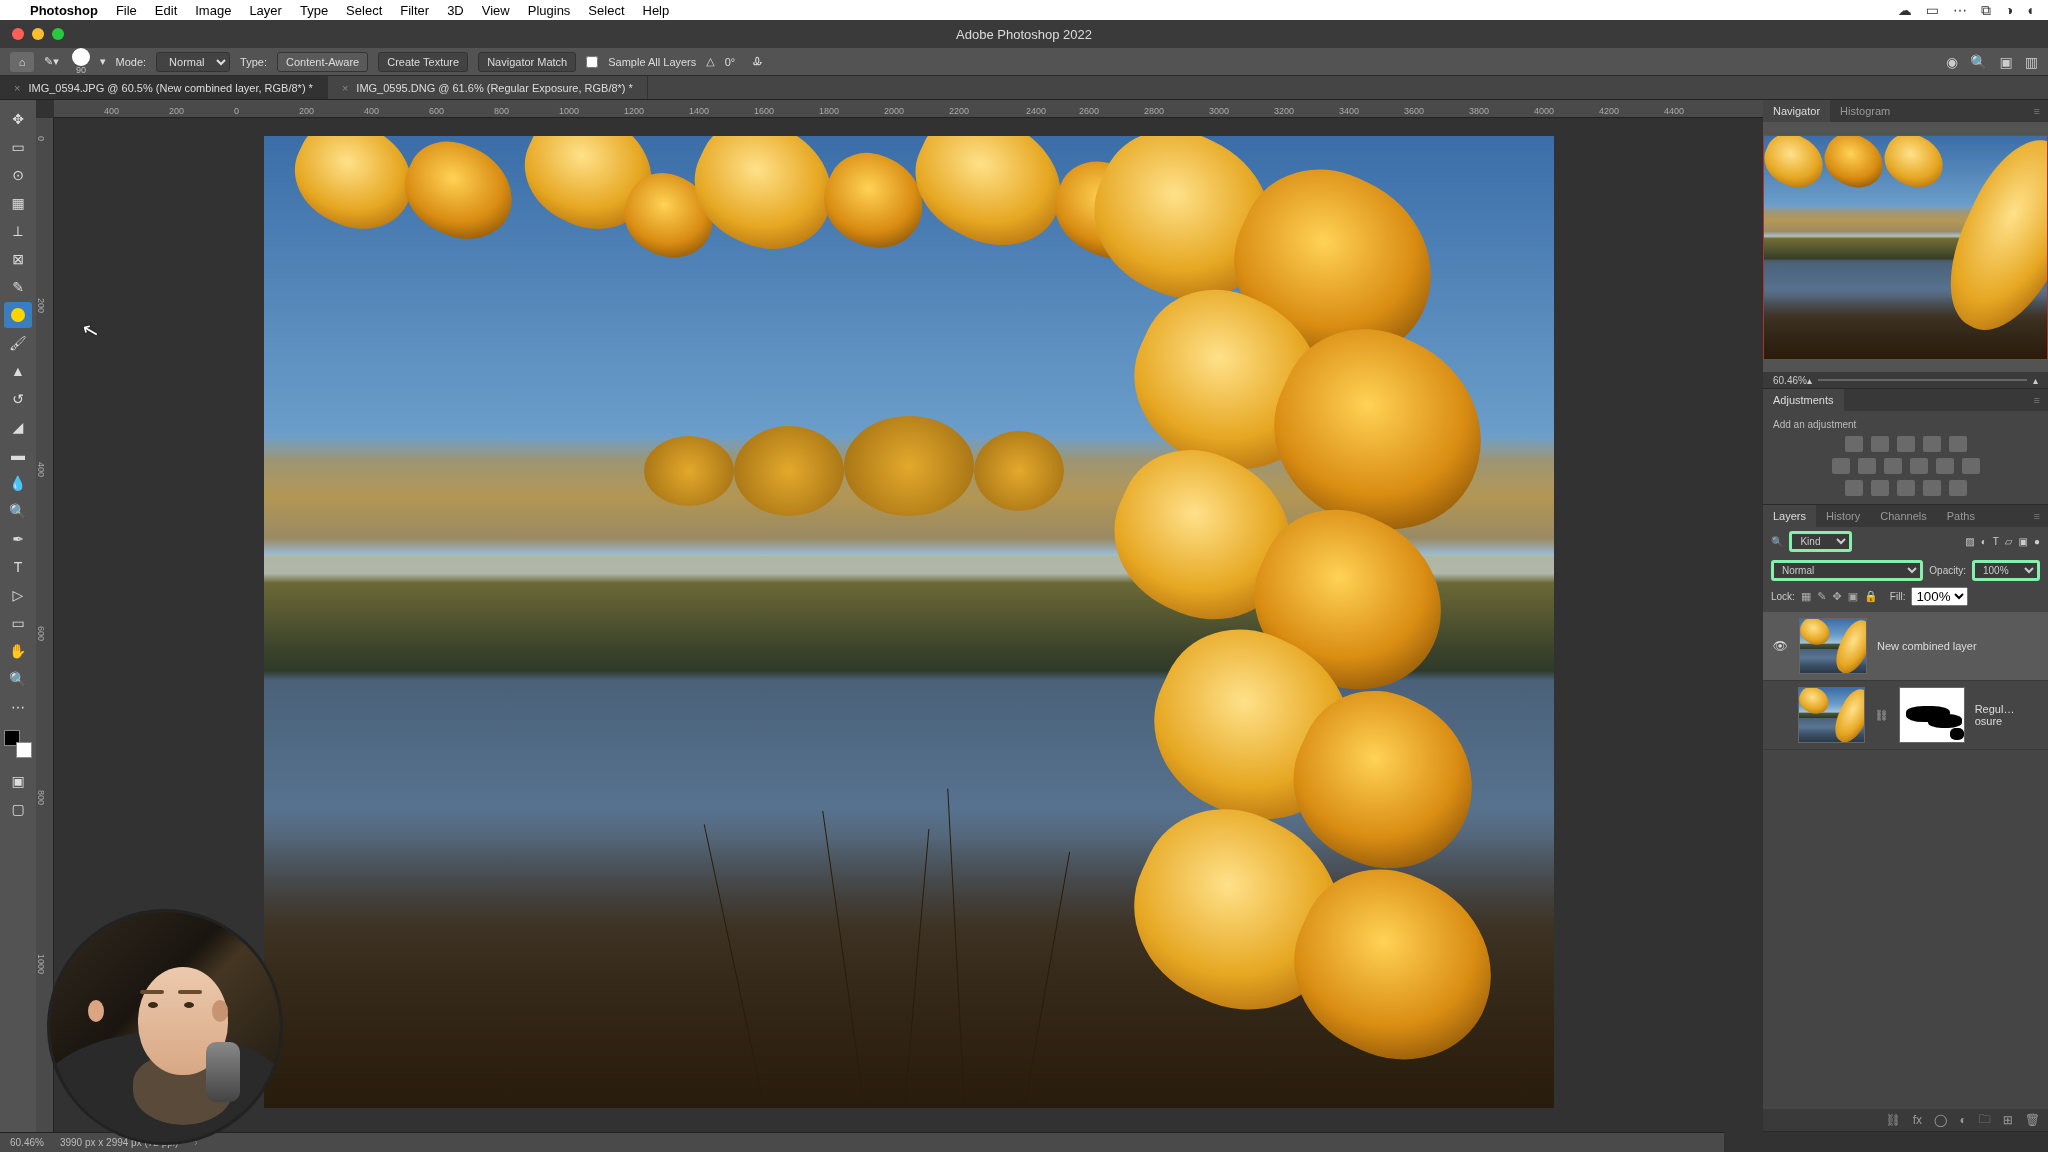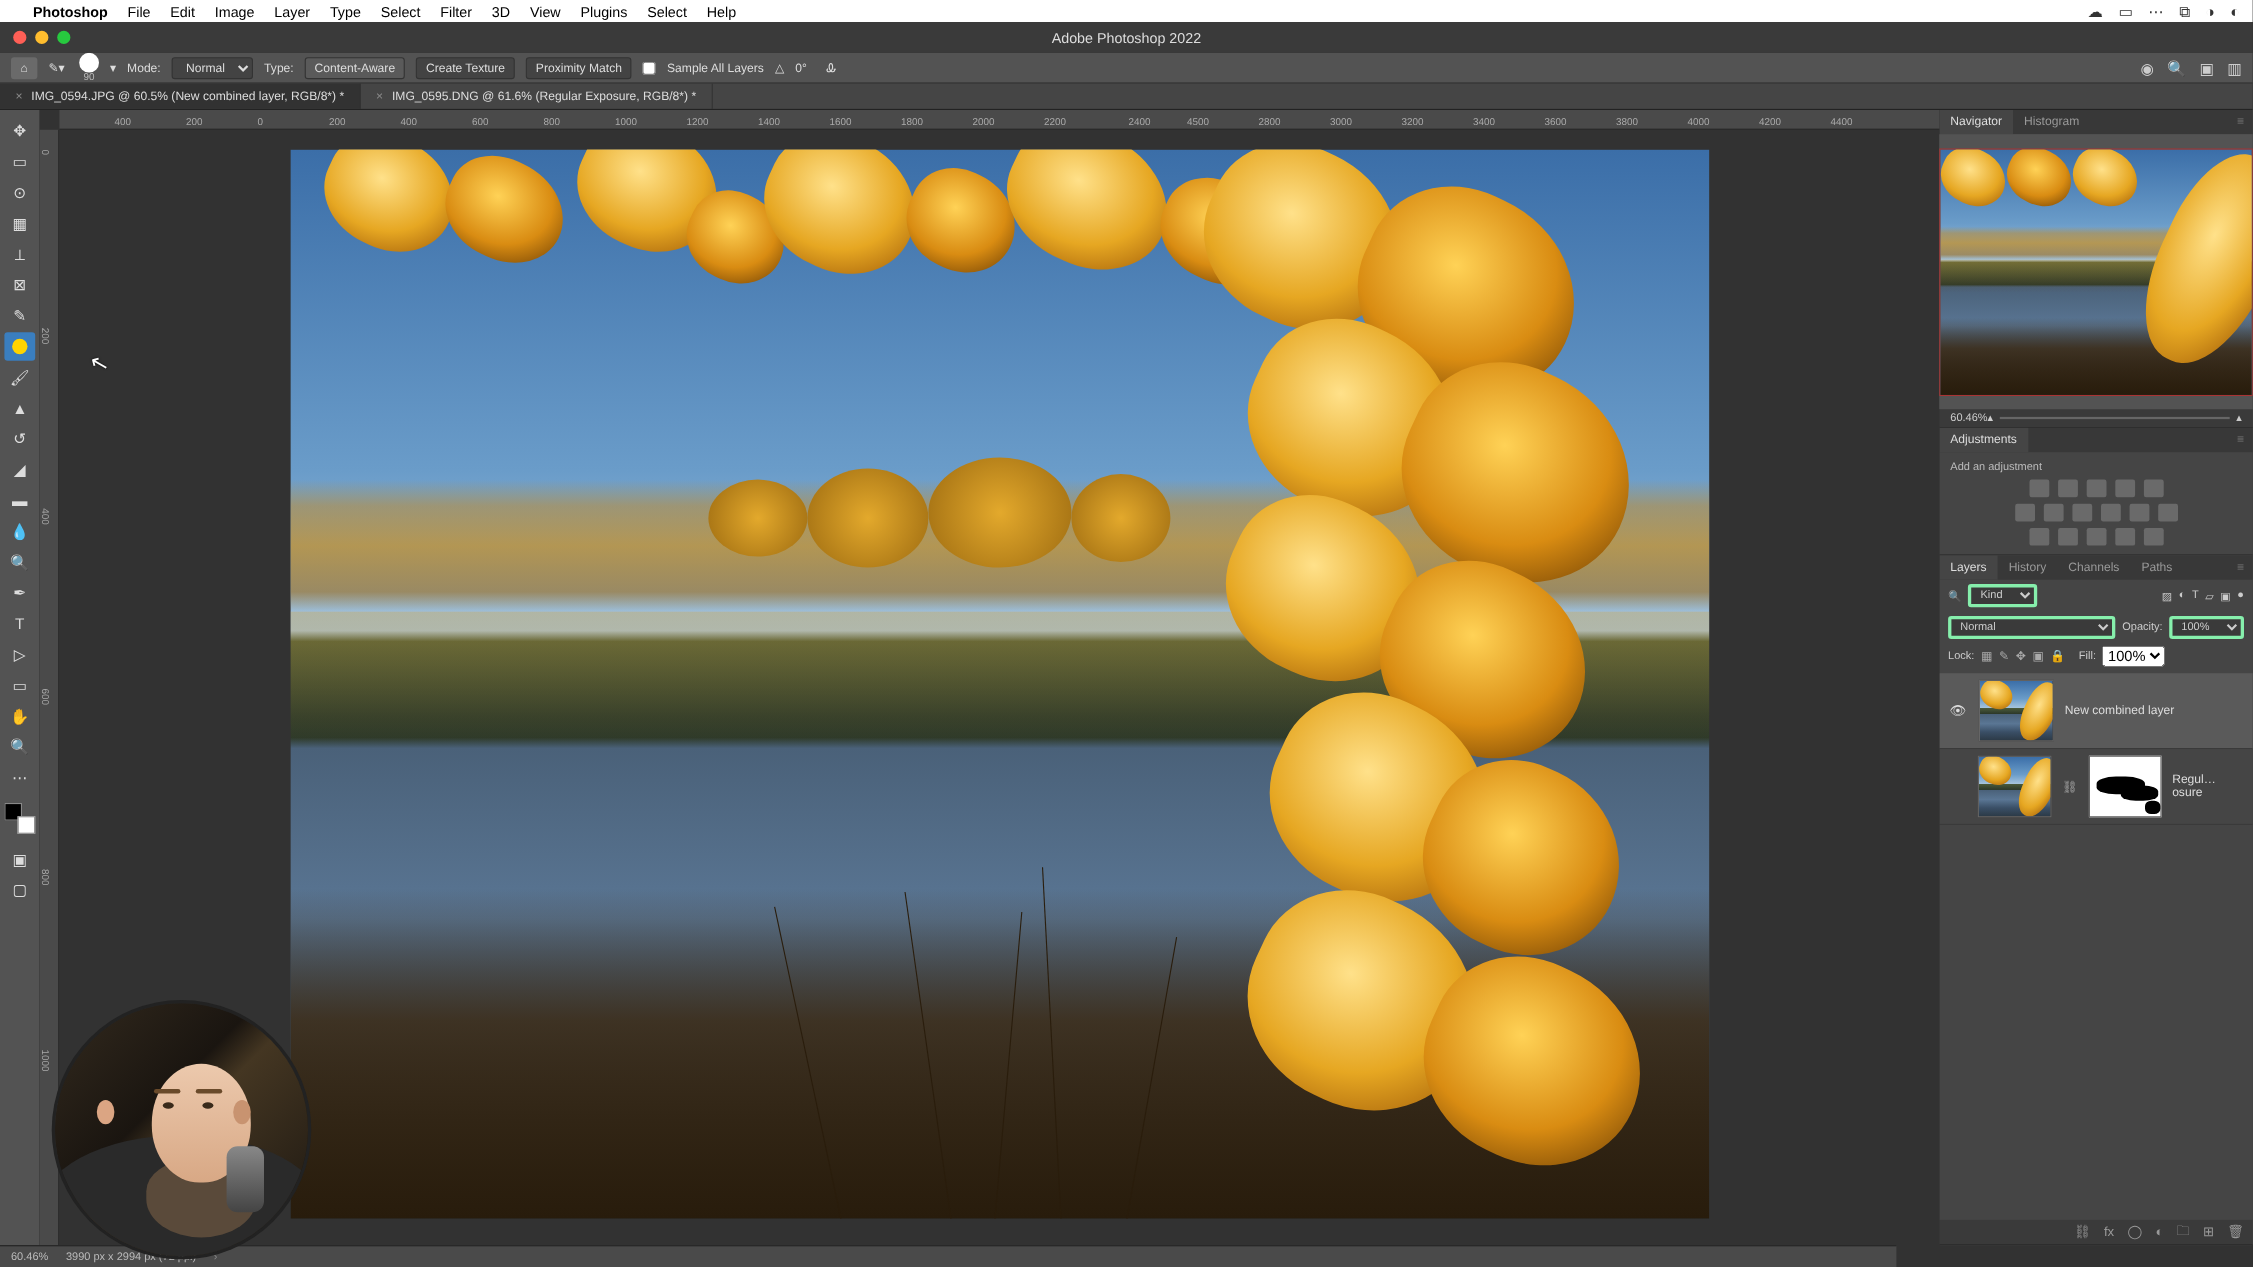--- a/index.html
+++ b/index.html
@@ -159,21 +159,21 @@
   <div style="display:flex;flex-direction:column;align-items:center;line-height:1;">
     <span class="brush-swatch"></span>
     <span class="tiny">90</span>
   </div>
   <span>▾</span>
   <span>Mode:</span>
   <select><option>Normal</option></select>
   <span>Type:</span>
   <button class="btn active">Content-Aware</button>
   <button class="btn">Create Texture</button>
-  <button class="btn">Proximity Match</button>
+  <button class="btn">Navigator Match</button>
   <input type="checkbox" style="">
   <span>Sample All Layers</span>
   <span>△</span>
   <span>0°</span>
   <span style="margin-left:8px;">Ꮂ</span>
   <div class="right-tools">
     <span>◉</span>
     <span>🔍</span>
     <span>▣</span>
     <span>▥</span>
@@ -236,21 +236,21 @@
       <span style="left:375px">600</span>
       <span style="left:440px">800</span>
       <span style="left:505px">1000</span>
       <span style="left:570px">1200</span>
       <span style="left:635px">1400</span>
       <span style="left:700px">1600</span>
       <span style="left:765px">1800</span>
       <span style="left:830px">2000</span>
       <span style="left:895px">2200</span>
       <span style="left:972px">2400</span>
-      <span style="left:1025px">4500</span>
+      <span style="left:1025px">2600</span>
       <span style="left:1090px">2800</span>
       <span style="left:1155px">3000</span>
       <span style="left:1220px">3200</span>
       <span style="left:1285px">3400</span>
       <span style="left:1350px">3600</span>
       <span style="left:1415px">3800</span>
       <span style="left:1480px">4000</span>
       <span style="left:1545px">4200</span>
       <span style="left:1610px">4400</span>
     </div>

